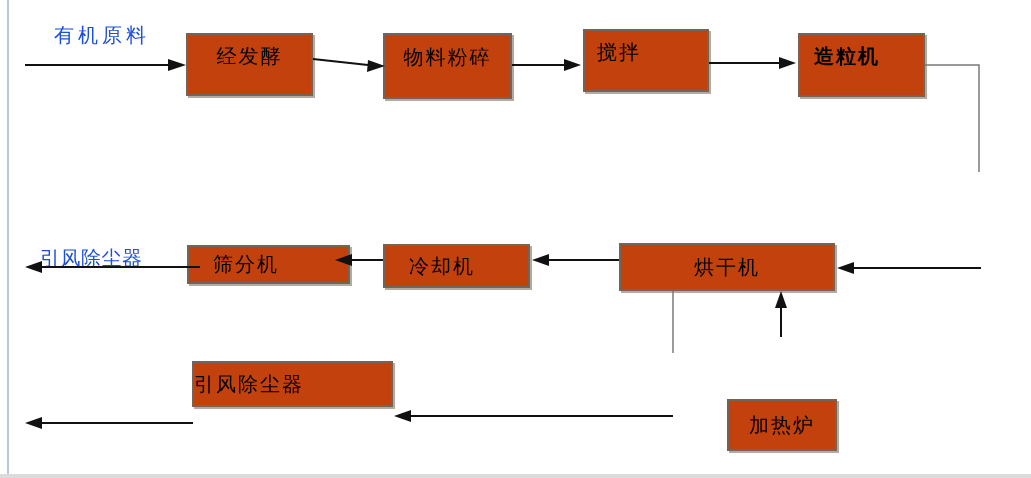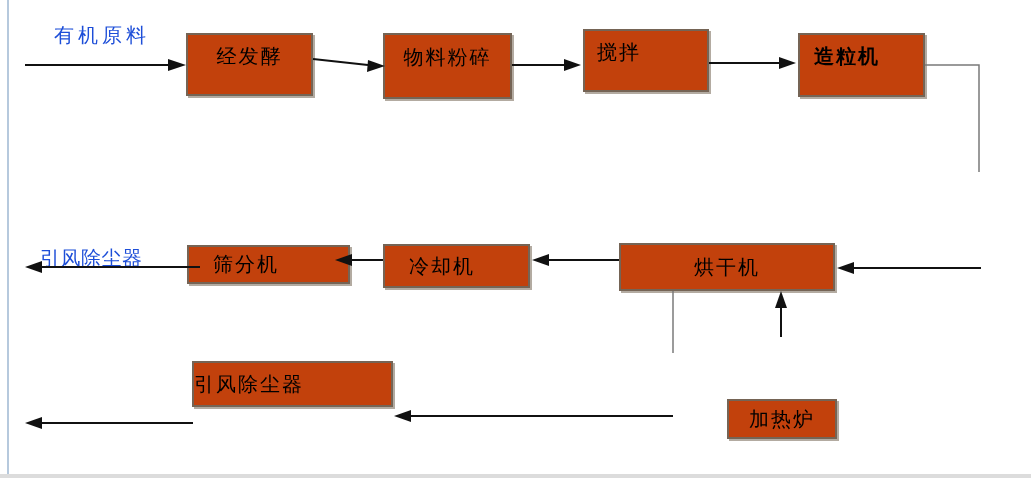--- a/index.html
+++ b/index.html
@@ -18,21 +18,21 @@
     font-size:20px;letter-spacing:2px;line-height:1.15;white-space:nowrap;
   }
   #n-fermentation{left:186px;top:33px;width:127px;height:63px;justify-content:center;align-items:flex-start;padding-top:10px;}
   #n-crushing{left:383px;top:33px;width:129px;height:66px;justify-content:center;align-items:flex-start;padding-top:11px;}
   #n-stirring{left:583px;top:29px;width:126px;height:63px;justify-content:flex-start;align-items:flex-start;padding:10px 0 0 12px;}
   #n-granulator{left:798px;top:33px;width:127px;height:64px;justify-content:flex-start;align-items:flex-start;padding:10px 0 0 14px;font-weight:bold;}
   #n-screening{left:187px;top:245px;width:163px;height:39px;justify-content:flex-start;align-items:center;padding-left:24px;}
   #n-cooling{left:383px;top:244px;width:147px;height:44px;justify-content:flex-start;align-items:center;padding-left:24px;}
   #n-dryer{left:619px;top:243px;width:216px;height:48px;justify-content:center;align-items:center;}
   #n-dust{left:192px;top:361px;width:201px;height:46px;justify-content:flex-start;align-items:center;}
-  #n-furnace{left:727px;top:399px;width:110px;height:40px;justify-content:center;align-items:center;}
+  #n-furnace{left:727px;top:399px;width:110px;height:52px;justify-content:center;align-items:center;}
 
   
   .flabel{position:absolute;font-size:20px;color:#1d4ed8;white-space:nowrap;}
   #l-raw{left:54px;top:22px;letter-spacing:4px;}
   #l-pack{left:40px;top:245px;letter-spacing:0.5px;}
   #l-exhaust{left:40px;top:397px;letter-spacing:0.5px;}
 
   
   #connectors{position:absolute;left:0;top:0;width:1031px;height:478px;pointer-events:none;}
   .c-black{stroke:#111;stroke-width:2;fill:none;}

